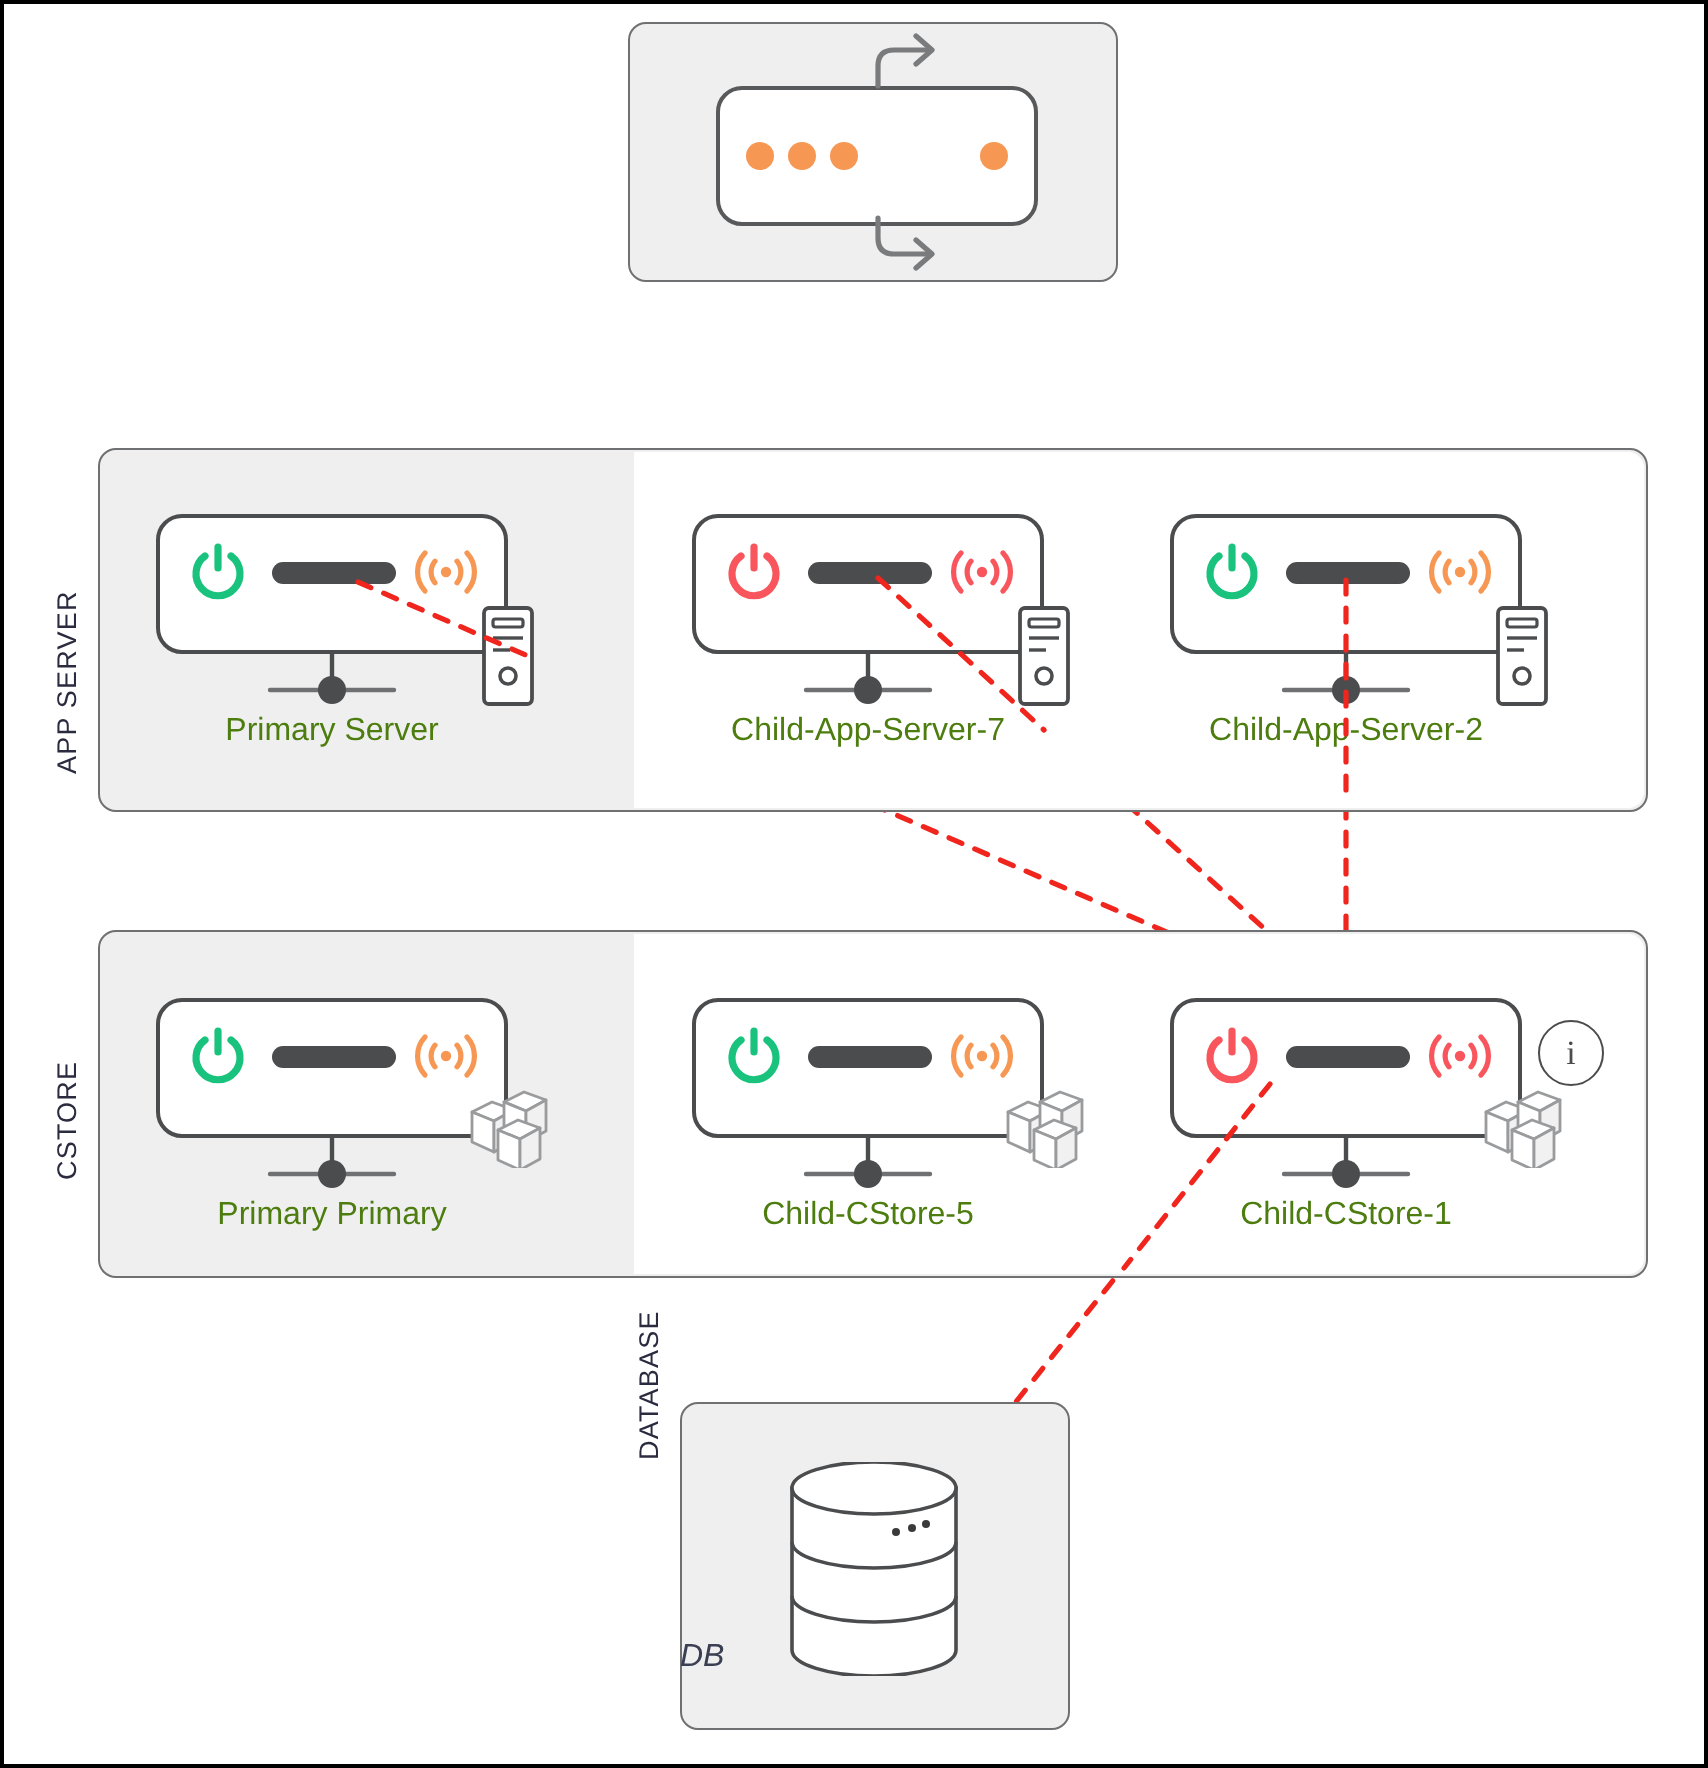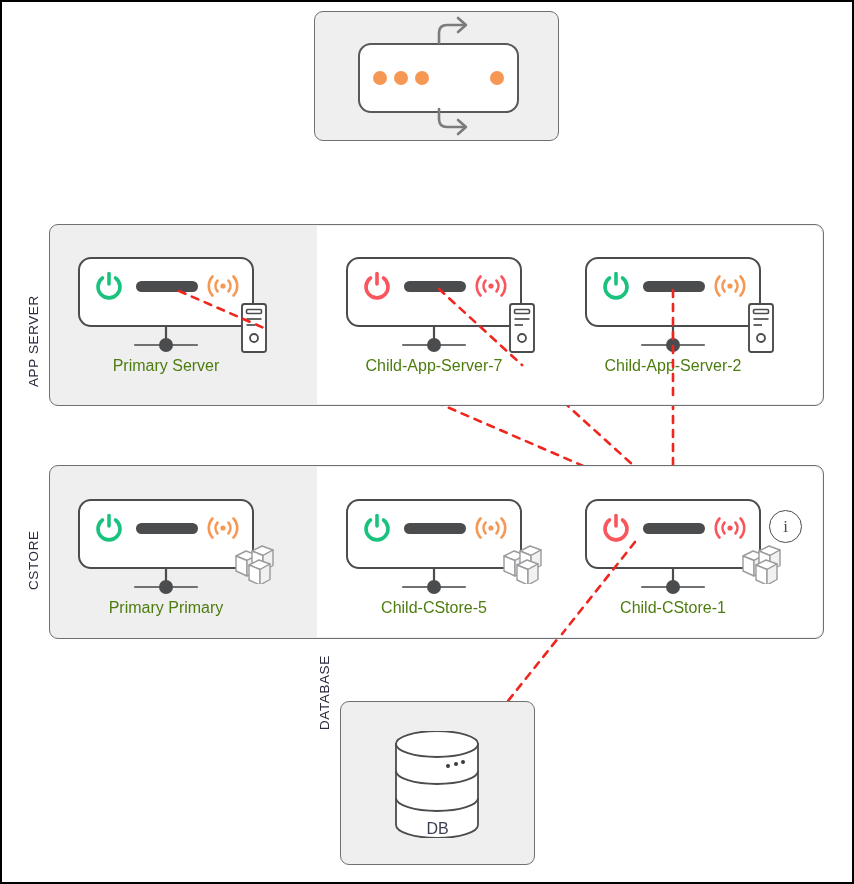--- a/index.html
+++ b/index.html
@@ -81,22 +81,22 @@
     border:1.7px solid #4b4c4e;background:#ffffff;
     display:flex;align-items:center;justify-content:center;
     color:#4b4c4e;font-size:17px;font-family:"Liberation Serif",serif;
     z-index:7;
   }
 
   
   #db-box{position:absolute;left:338px;top:699px;width:195px;height:164px;}
   .db-cyl{position:absolute;left:54px;top:30px;width:86px;height:105px;z-index:5;}
   .db-label{
-    position:absolute;left:0;top:140px;width:195px;text-align:center;
-    color:#3b3f52;font-size:16px;z-index:6;
+    position:absolute;left:0;top:140px;width:195px;text-align:left;
+    color:#3b3f52;font-size:16px;z-index:6;font-style:italic;
   }
 </style>
 </head>
 <body>
 
 <div id="canvas">
 
   <svg class="svg-layer below" viewBox="0 0 854 884">
     <g stroke="#f0261e" stroke-width="2.6" stroke-dasharray="7,7" fill="none" stroke-linecap="round">
       <line x1="177" y1="289" x2="646" y2="492"></line>

